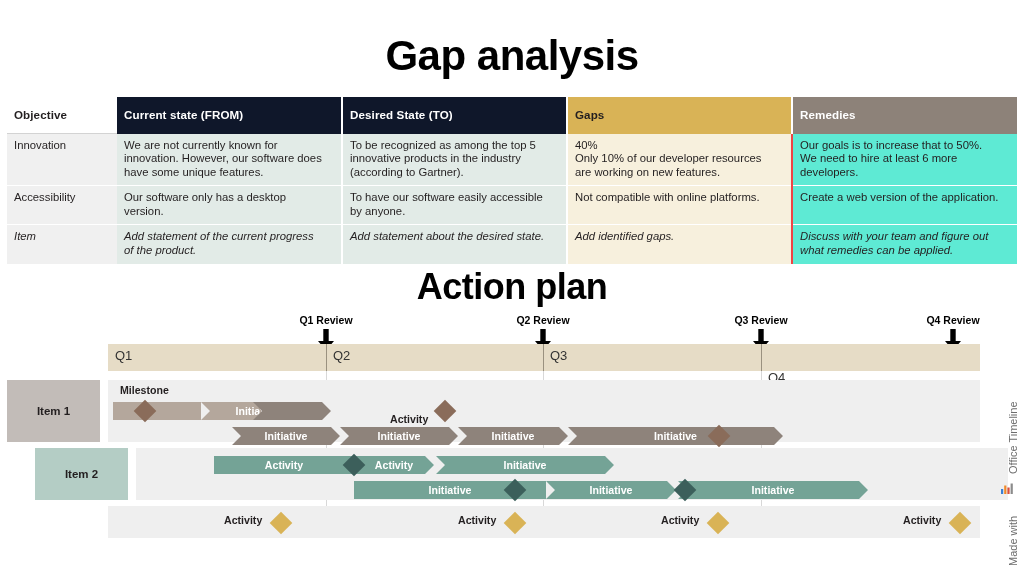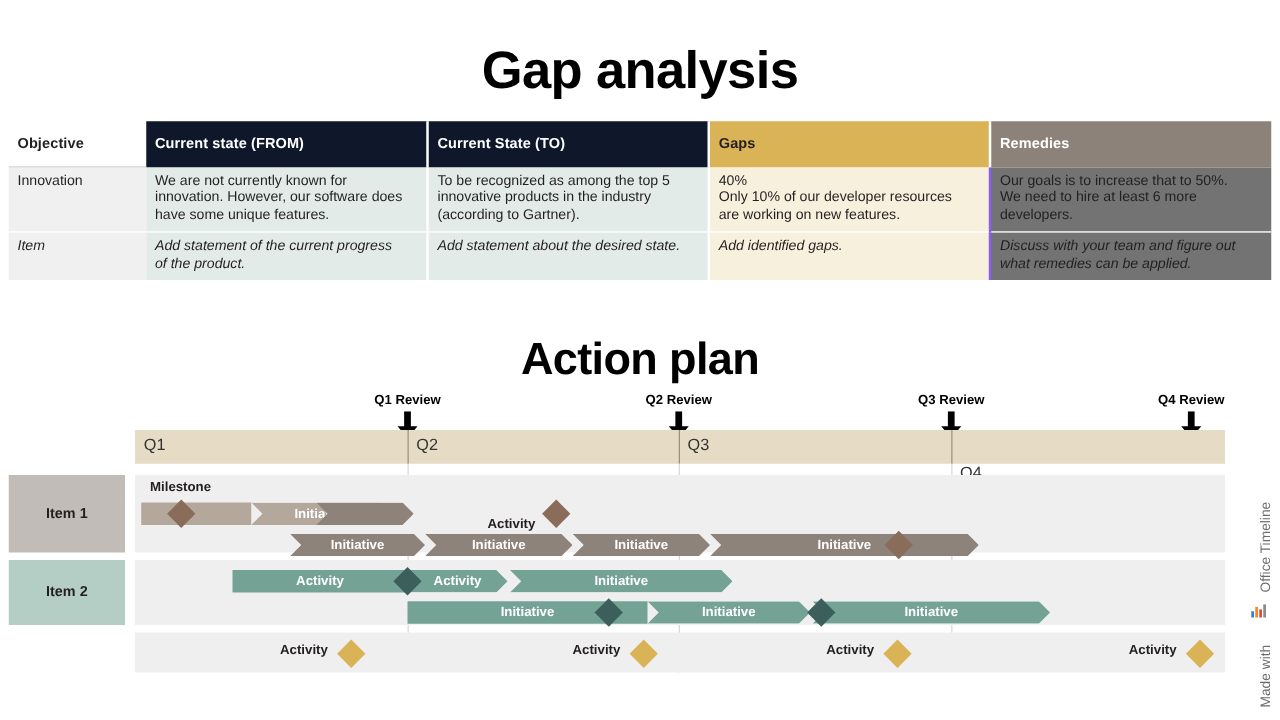--- a/index.html
+++ b/index.html
@@ -32,21 +32,21 @@
   .th-objective{background:#ffffff;color:#231f20;border-bottom:1px solid #d3d3d3;}
   .th-from,.th-to{background:#0f172a;color:#ffffff;}
   .th-to{border-left:2px solid #ffffff;}
   .th-gaps{background:#d9b356;color:#231f20;border-left:2px solid #ffffff;}
   .th-remedies{background:#8d8279;color:#ffffff;border-left:2px solid #ffffff;}
 
   .c-obj{background:#f0f0f0;}
   .c-from,.c-to{background:#e2ebe7;}
   .c-to{border-left:2px solid #ffffff;}
   .c-gaps{background:#f7f0dd;border-left:2px solid #ffffff;}
-  .c-rem{background:#737373;border-left:2px solid #8b5cf6;}
+  .c-rem{background:#5eead4;border-left:2px solid #ef4444;}
   .row-sep td{border-top:1px solid #ffffff;}
   tr.italic-row td{font-style:italic;}
   #gap-table colgroup col:nth-child(1){width:110px;}
 
   
   #timeline{position:absolute;left:0;top:305px;width:1024px;height:265px;}
 
   .review-label{
     position:absolute;font-size:10.5px;font-weight:bold;color:#000;
     white-space:nowrap;transform:translateX(-50%);top:9px;
@@ -72,21 +72,21 @@
   .lane-label{
     position:absolute;left:0;top:0;width:93px;height:100%;
     display:flex;align-items:center;justify-content:center;
     font-size:11.5px;font-weight:bold;color:#231f20;
   }
   .lane-track{
     position:absolute;left:101px;top:0;right:0;height:100%;background:#efefef;
   }
   #lane1{top:75px;height:62px;}
   #lane1 .lane-label{background:#c2bcb8;}
-  #lane2{top:143px;height:52px;}
+  #lane2{top:143px;height:52px;margin-left:28px;}
   #lane2 .lane-label{background:#b4cdc5;}
   #lane3{top:201px;height:32px;}
   #lane3 .lane-label{background:#e3cb9b;}
   .seg{
     position:absolute;top:0;height:18px;display:flex;align-items:center;
     justify-content:center;color:#ffffff;font-size:10.6px;font-weight:bold;
   }
   .seg span{position:relative;z-index:2;}
 
   .diamond{
@@ -119,32 +119,39 @@
     <col>
       <col>
       <col>
       <col>
       <col>
   </colgroup>
   <thead>
     <tr>
       <th class="th-objective">Objective</th>
       <th class="th-from">Current state (FROM)</th>
-      <th class="th-to">Current State (TO)</th>
+      <th class="th-to">Desired State (TO)</th>
       <th class="th-gaps">Gaps</th>
       <th class="th-remedies">Remedies</th>
     </tr>
   </thead>
   <tbody id="gap-body">
       <tr>
         <td class="c-obj">Innovation</td>
         <td class="c-from">We are not currently known for innovation. However, our software does have some unique features.</td>
         <td class="c-to">To be recognized as among the top 5 innovative products in the industry (according to Gartner).</td>
         <td class="c-gaps">40%<br>Only 10% of our developer resources are working on new features.</td>
         <td class="c-rem">Our goals is to increase that to 50%. We need to hire at least 6 more developers.</td>
+      </tr>
+      <tr class="row-sep">
+        <td class="c-obj">Accessibility</td>
+        <td class="c-from">Our software only has a desktop version.</td>
+        <td class="c-to">To have our software easily accessible by anyone.</td>
+        <td class="c-gaps">Not compatible with online platforms.</td>
+        <td class="c-rem">Create a web version of the application.</td>
       </tr>
       <tr class="italic-row row-sep">
         <td class="c-obj">Item</td>
         <td class="c-from">Add statement of the current progress of the product.</td>
         <td class="c-to">Add statement about the desired state.</td>
         <td class="c-gaps">Add identified gaps.</td>
         <td class="c-rem">Discuss with your team and figure out what remedies can be applied.</td>
       </tr>
     </tbody>
 </table>

